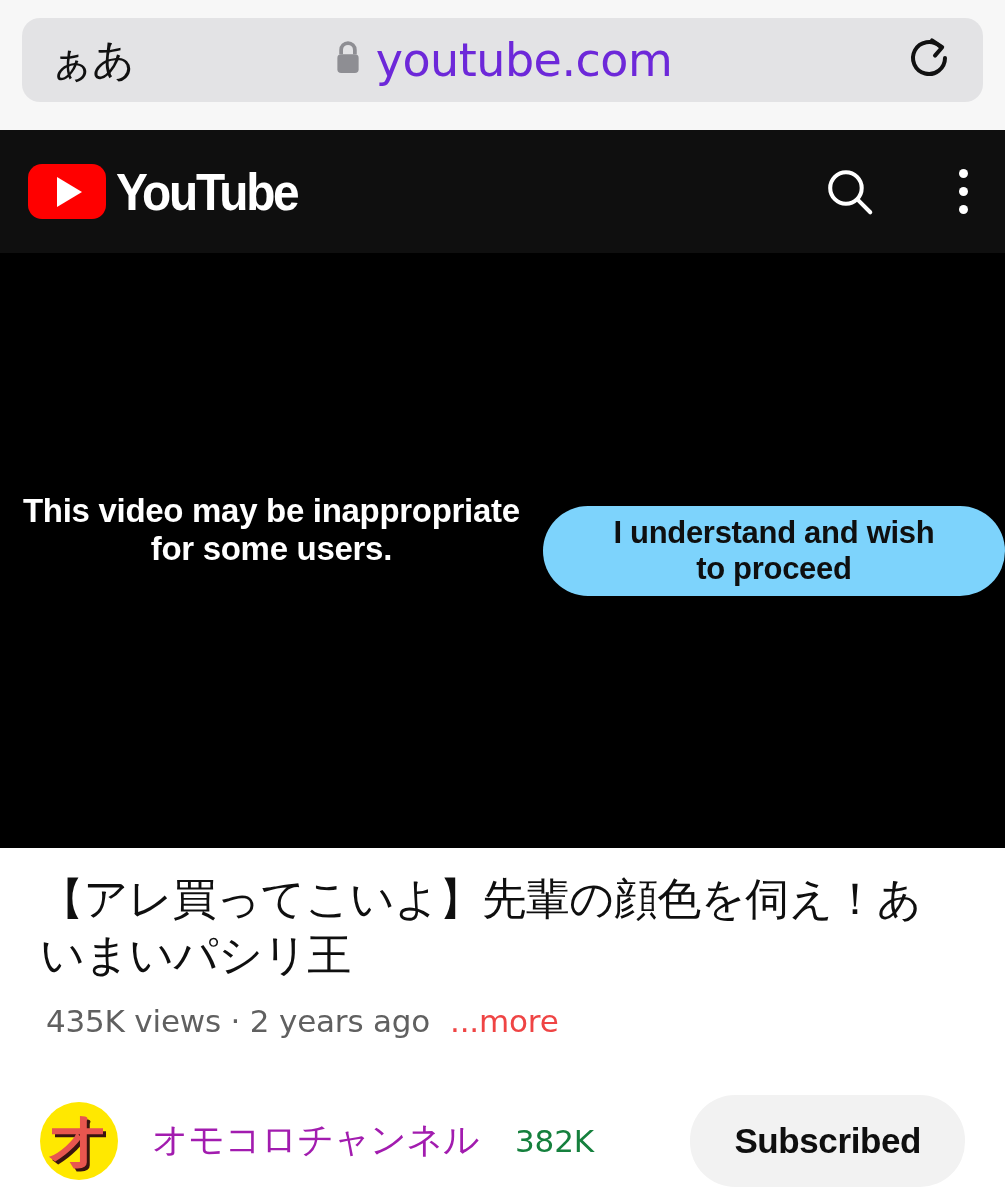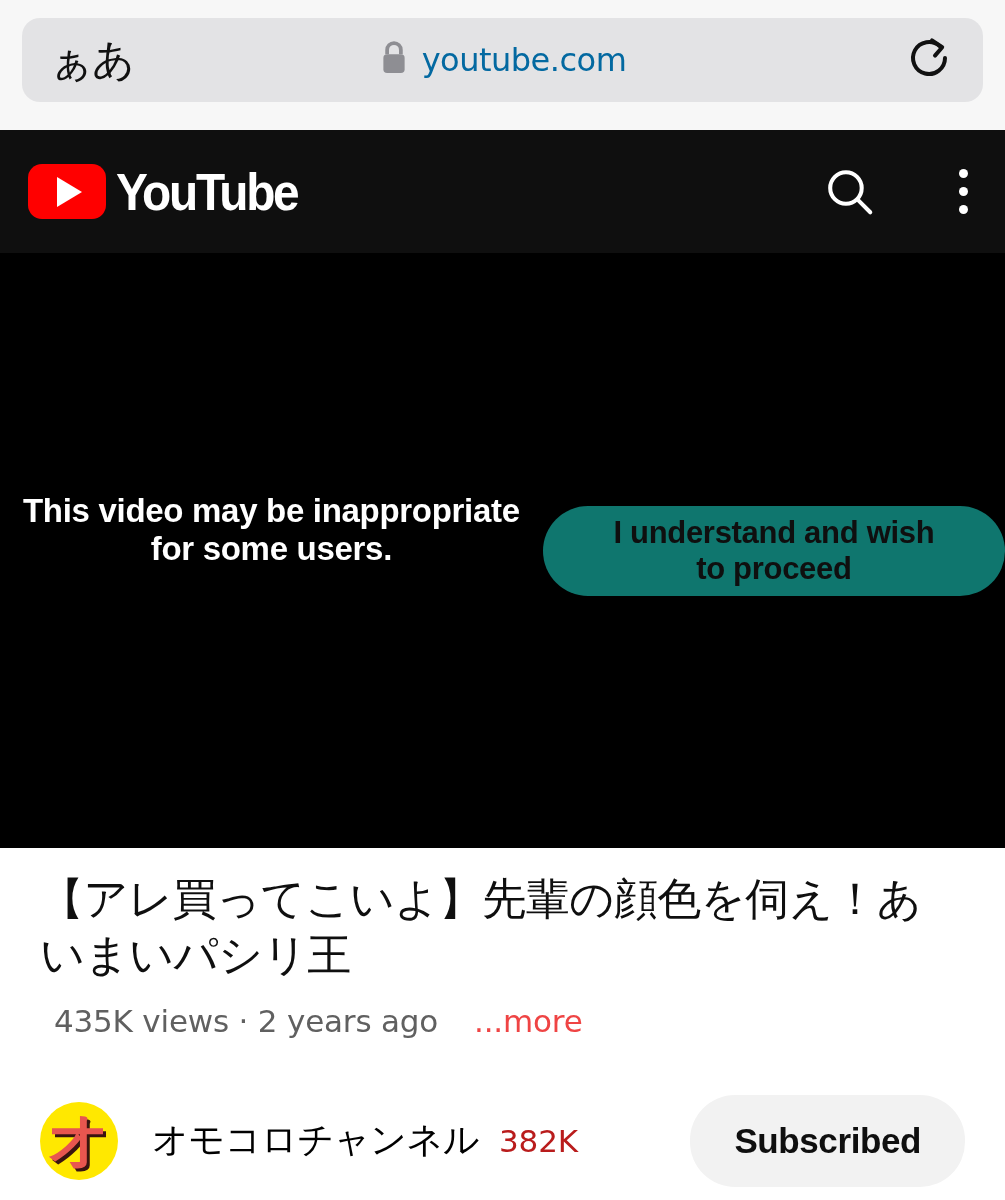--- a/index.html
+++ b/index.html
@@ -28,21 +28,21 @@
     font-size: 42px; line-height: 1; color: #111;
     font-family: "DejaVu Sans", sans-serif;
     letter-spacing: -1px;
   }
   .url-wrap {
     position: absolute; left: 0; right: 0; top: 50%; transform: translateY(-50%);
     display: flex; align-items: center; justify-content: center; gap: 13px;
   }
   .lock-icon { display: block; }
   .url-text {
-    font-size: 32px; color: #0369a1; letter-spacing: -0.5px;
+    font-size: 46px; color: #6d28d9; letter-spacing: -0.5px;
     font-family: "DejaVu Sans", sans-serif;
   }
   .reload-btn {
     position: absolute; right: 30px; top: 50%; transform: translateY(-50%);
     width: 48px; height: 48px;
   }
 
   
   .yt-header {
     position: absolute; left: 0; top: 130px; width: 1005px; height: 123px;
@@ -91,21 +91,21 @@
     align-items: center; justify-content: center;
   }
   .gate-message {
     color: #ffffff; font-size: 33px; font-weight: bold;
     letter-spacing: -0.3px;
     margin-bottom: 42px;
     text-align: center;
     font-family: "Liberation Sans", sans-serif;
   }
   .gate-button {
-    background: #0f766e; color: #0f0f0f;
+    background: #7dd3fc; color: #0f0f0f;
     font-size: 31px; font-weight: bold;
     letter-spacing: -0.3px;
     padding: 0 55px; height: 90px;
     border: none; border-radius: 45px;
     display: flex; align-items: center; justify-content: center;
     font-family: "Liberation Sans", sans-serif;
     cursor: pointer;
   }
 
   
@@ -114,22 +114,22 @@
     background: #ffffff;
     border-radius: 30px;
   }
   .video-title {
     position: absolute; left: 40px; top: 23px; width: 925px;
     font-size: 44px; line-height: 1.28;
     color: #0f0f0f; letter-spacing: -0.5px;
     font-family: "DejaVu Sans", sans-serif;
   }
   .stats-row {
-    position: absolute; left: 54px; top: 155px;
-    display: flex; align-items: baseline; gap: 36px;
+    position: absolute; left: 46px; top: 155px;
+    display: flex; align-items: baseline; gap: 20px;
   }
   .stats-text {
     font-size: 31px; color: #606060; letter-spacing: -0.2px;
     font-family: "DejaVu Sans", sans-serif;
   }
   .more-link {
     font-size: 31px; color: #ef4444; letter-spacing: -0.2px;
     font-family: "DejaVu Sans", sans-serif;
     cursor: pointer;
   }
@@ -148,27 +148,27 @@
   }
   .avatar-glyph {
     font-size: 62px; font-weight: bold; color: #e8564f;
     line-height: 1;
     font-family: "DejaVu Sans", sans-serif;
     text-shadow: 3px 3px 0 #3a1410;
     margin-top: -2px;
   }
   .channel-name {
     margin-left: 34px;
-    font-size: 36px; color: #000000; letter-spacing: -0.5px;
+    font-size: 36px; color: #a21caf; letter-spacing: -0.5px;
     font-family: Liberation Sans, sans-serif;
     white-space: nowrap;
   }
   .sub-count {
-    margin-left: 20px;
-    font-size: 31px; color: #b91c1c; letter-spacing: -0.2px;
+    margin-left: 36px;
+    font-size: 31px; color: #15803d; letter-spacing: -0.2px;
     font-family: "DejaVu Sans", sans-serif;
   }
   .subscribed-btn {
     position: absolute; right: 0; top: 50%; transform: translateY(-50%);
     background: #f2f2f2; color: #0f0f0f;
     font-size: 35px; font-weight: bold; letter-spacing: -0.4px;
     border: none; border-radius: 45px;
     height: 92px; padding: 0 44px;
     display: flex; align-items: center; justify-content: center;
     font-family: "Liberation Sans", sans-serif;

